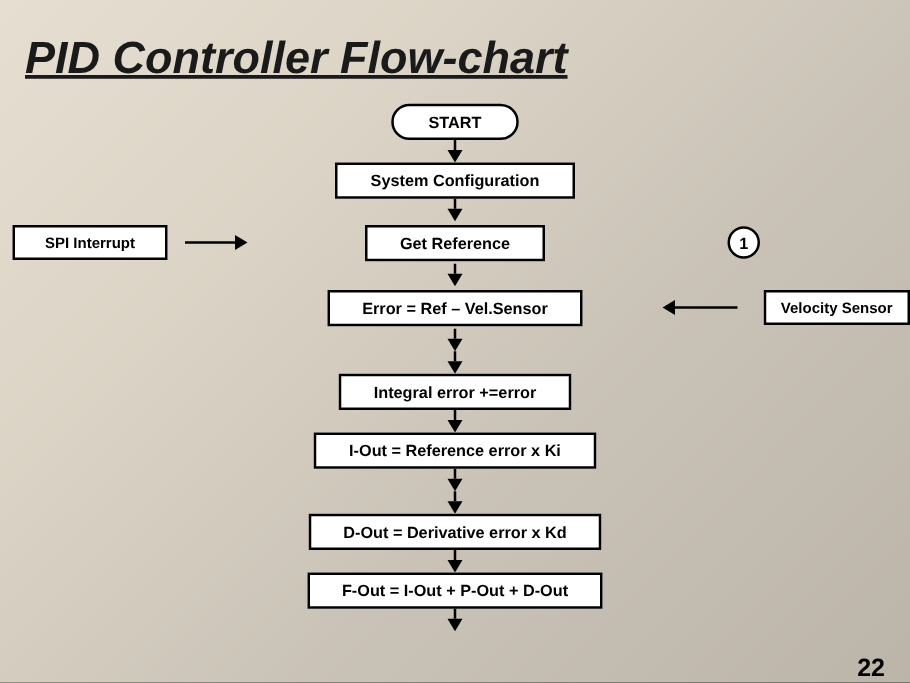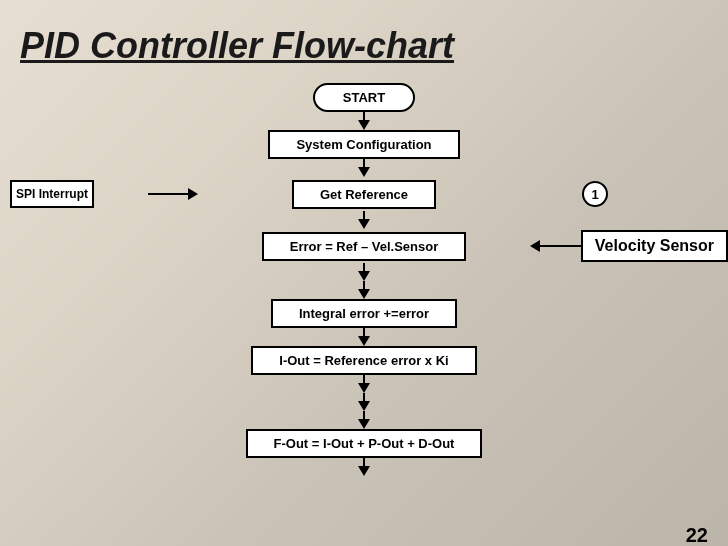--- a/index.html
+++ b/index.html
@@ -85,32 +85,32 @@
       align-items: center;
       justify-content: center;
       width: 100%;
     }
 
     .spi-interrupt {
       position: absolute;
       left: 10px;
       border: 2px solid #000;
       background: white;
-      padding: 5px 4px;
+      padding: 5px 24px;
       font-size: 12px;
       font-weight: bold;
     }
 
     .velocity-sensor {
       position: absolute;
       right: 0px;
       border: 2px solid #000;
       background: white;
       padding: 5px 12px;
-      font-size: 16px;
+      font-size: 12px;
       font-weight: bold;
     }
 
     .circle-1-right {
       position: absolute;
       right: 120px;
       width: 26px;
       height: 26px;
       border-radius: 50%;
       border: 2px solid #000;
@@ -243,20 +243,23 @@
         <span>I-Out = Reference error x Ki</span>
       </div>
 
       <div class="v-seg" style="height:8px;"></div>
       <div class="arrow-down"></div>
 
 
       <div class="v-seg" style="height:8px;"></div>
       <div class="arrow-down"></div>
 
+      <div class="rect">
+        <span>D-Out = Derivative error x Kd</span>
+      </div>
 
       <div class="v-seg" style="height:8px;"></div>
       <div class="arrow-down"></div>
 
       <div class="rect">
         <span>F-Out = I-Out + P-Out  + D-Out</span>
       </div>
 
       <div class="v-seg" style="height:8px;"></div>
       <div class="arrow-down"></div>

